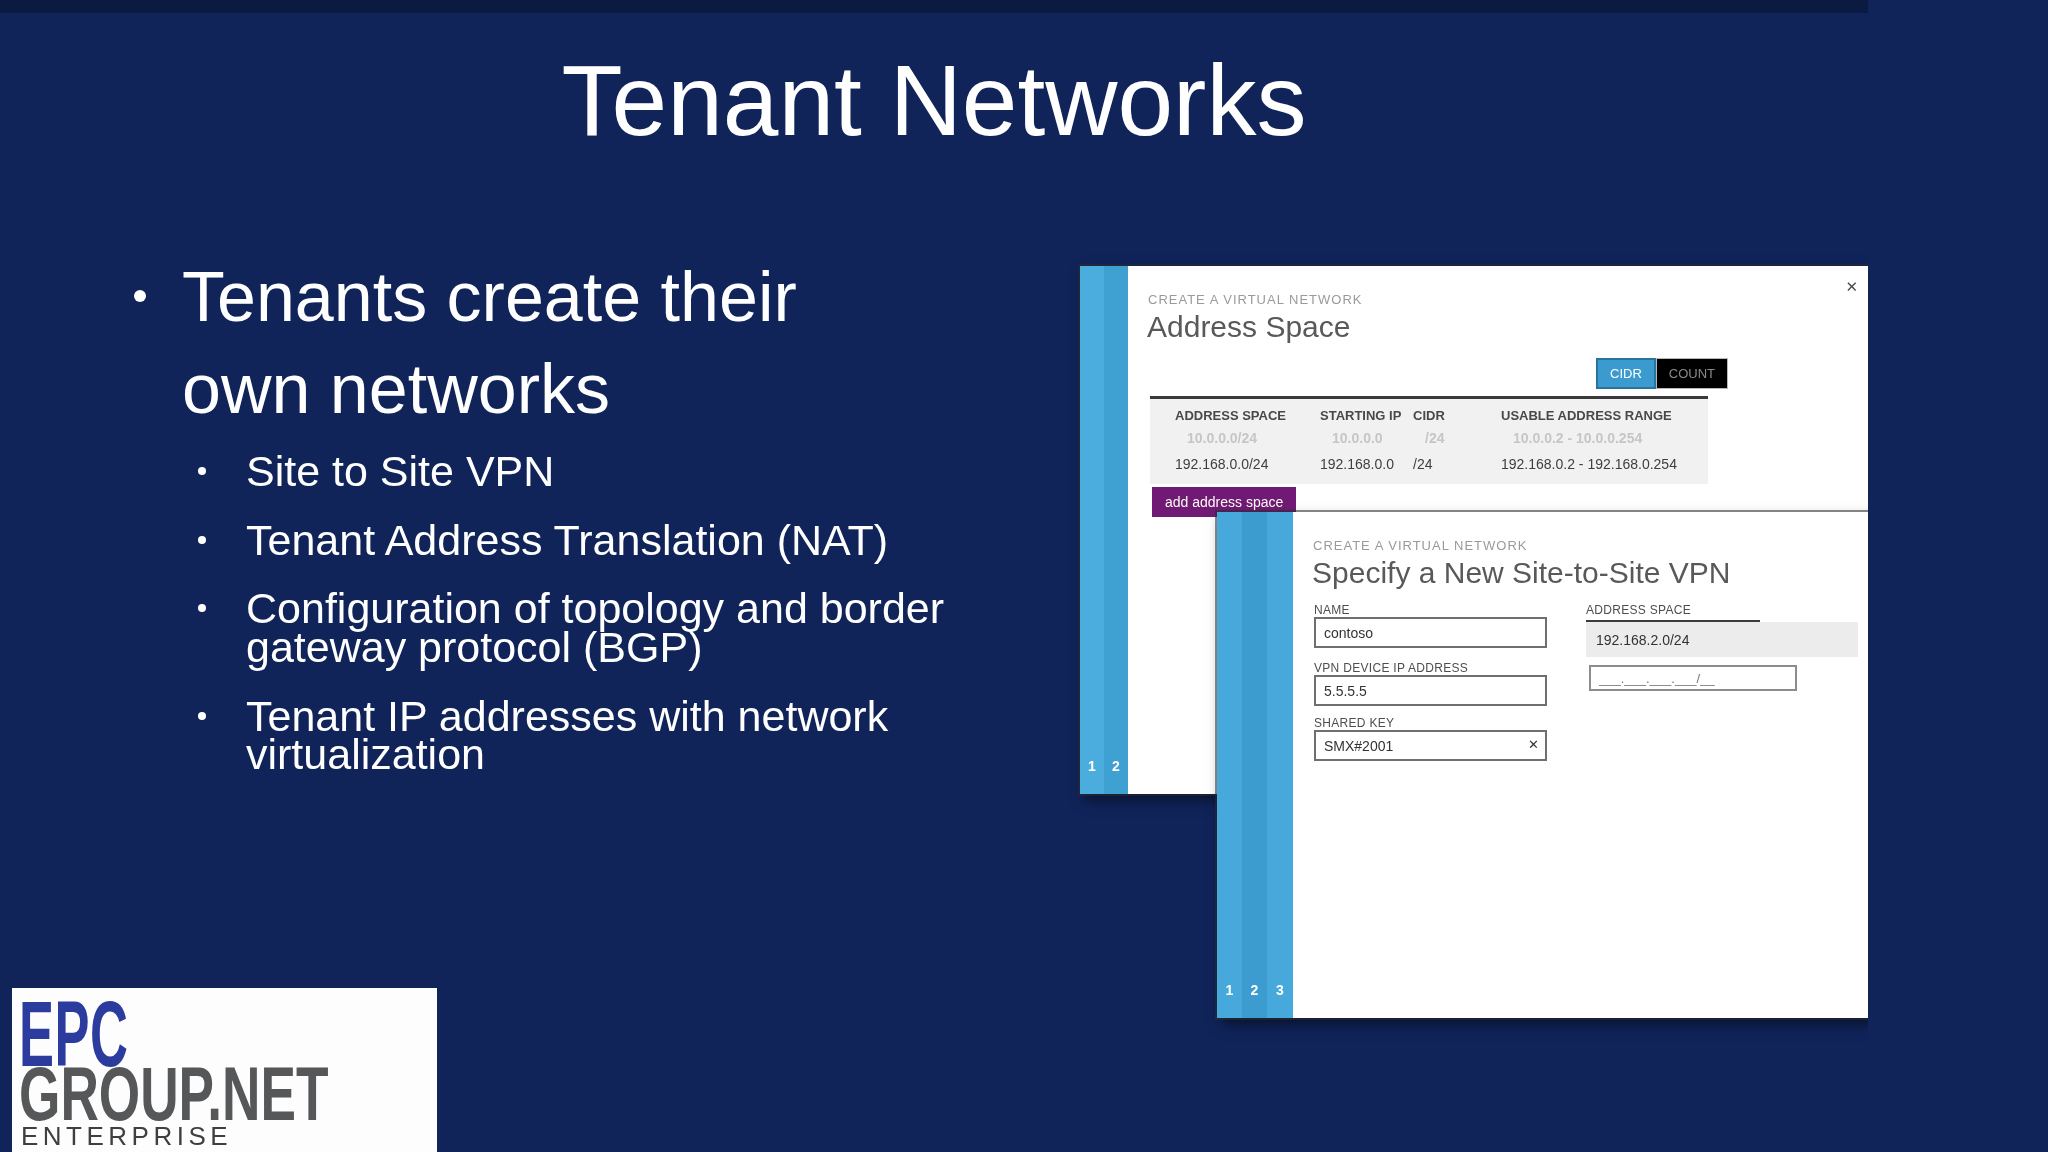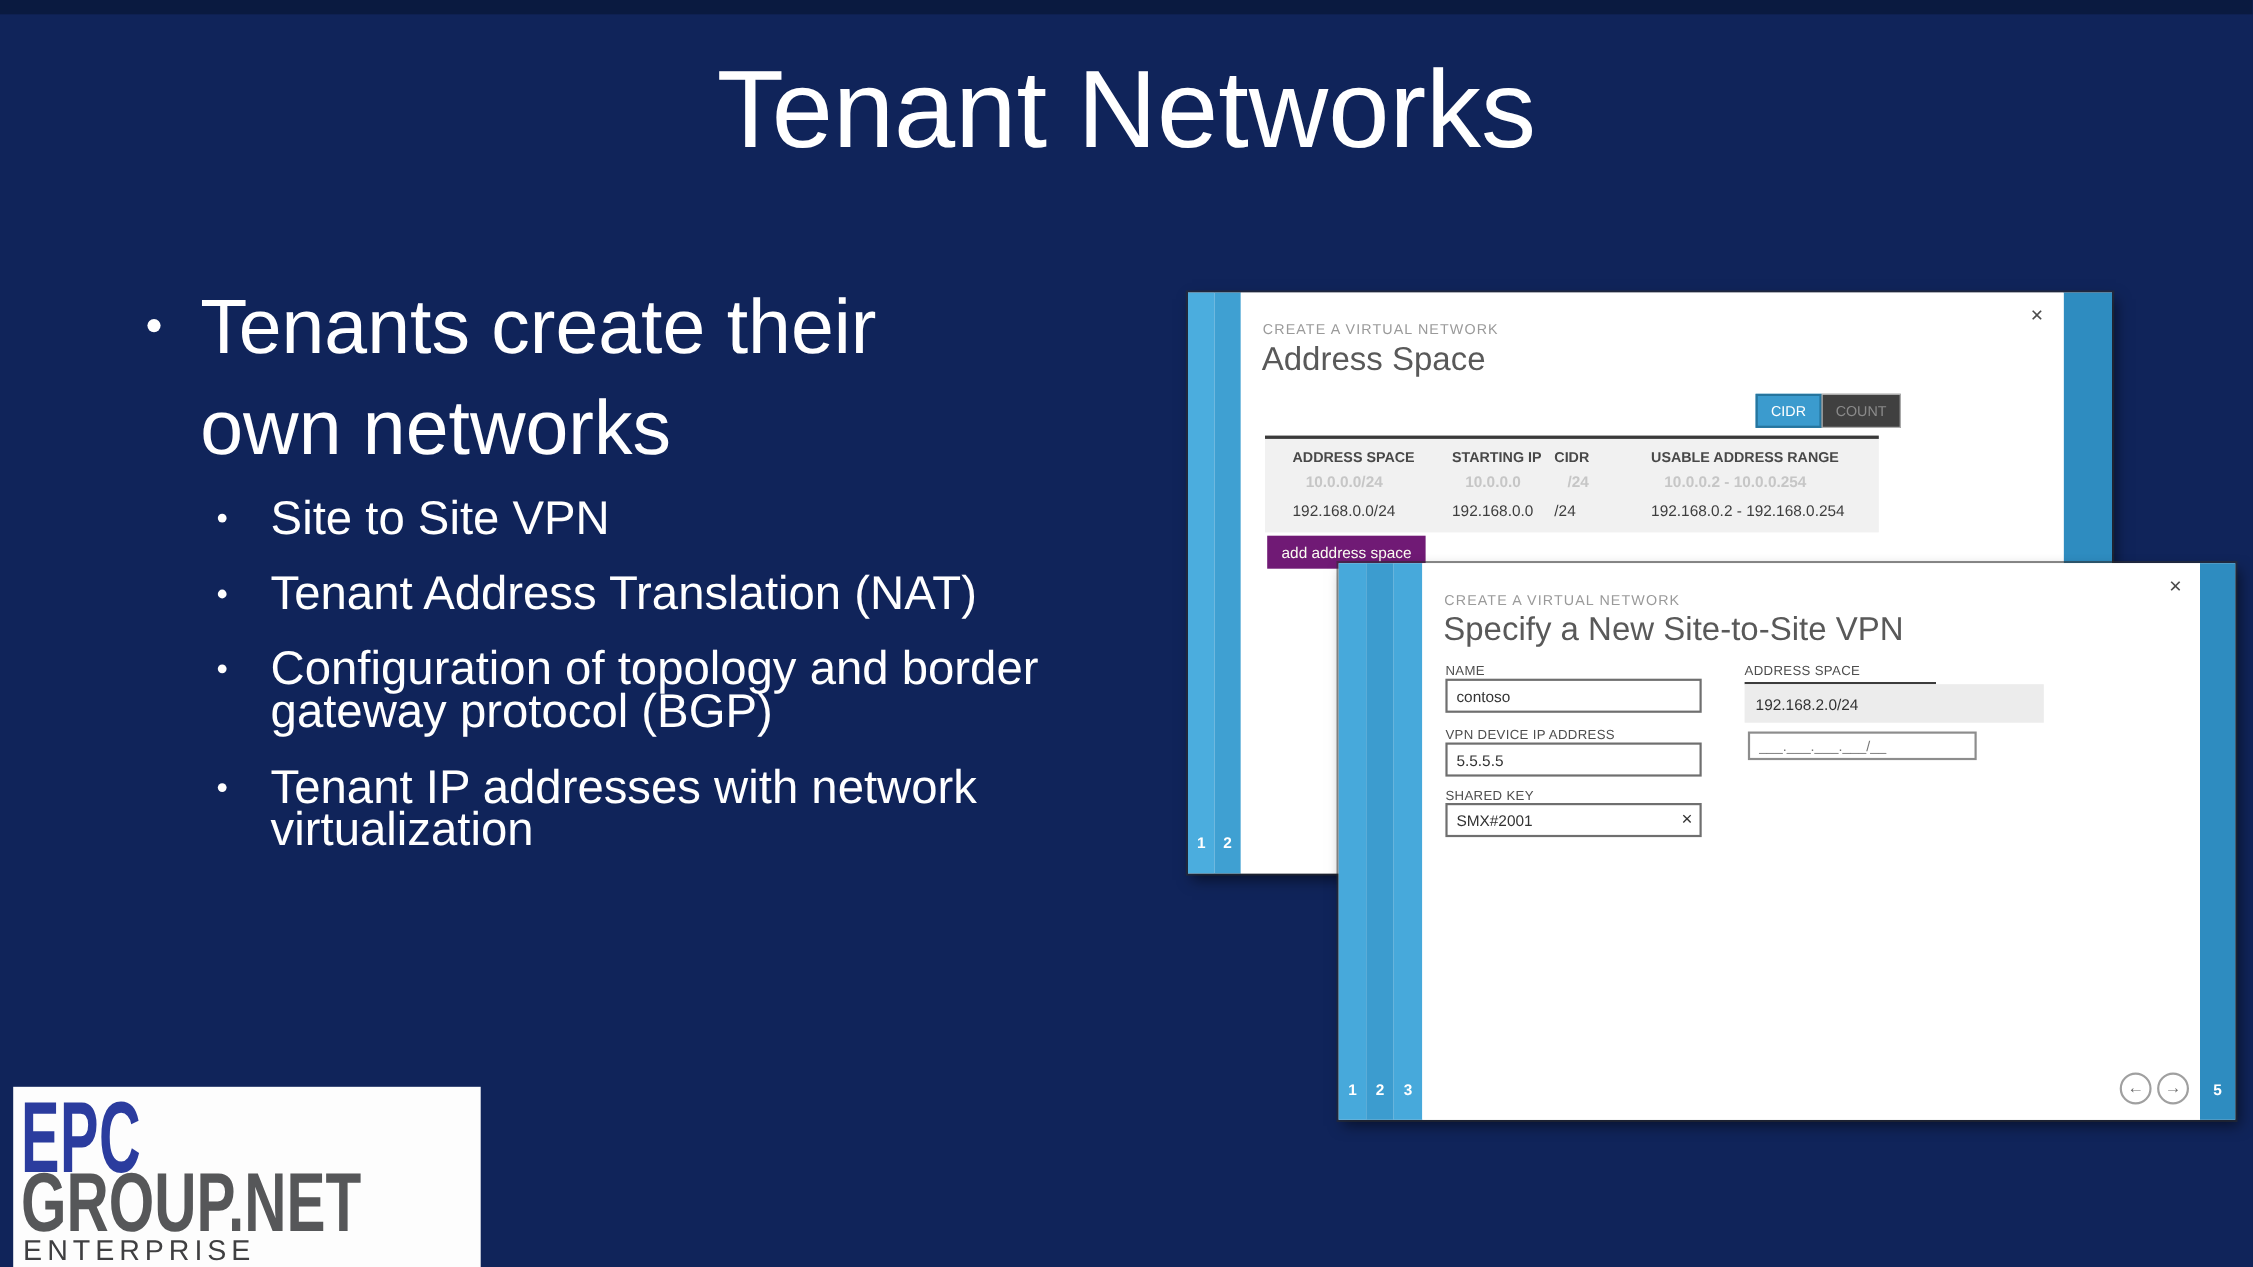--- a/index.html
+++ b/index.html
@@ -1,16 +1,16 @@
 <!DOCTYPE html>
 <html><head>
 <meta charset="utf-8">
 <style>
   html,body{margin:0;padding:0;background:#10245a;}
-  .slide{position:relative;width:2048px;height:1152px;background:#10245a;overflow:hidden;
+  .slide{position:relative;width:1868px;height:1152px;background:#10245a;overflow:hidden;
          font-family:"Liberation Sans","DejaVu Sans",sans-serif;}
   .top-band{position:absolute;top:0;left:0;right:0;height:13px;background:#0a1a40;}
 
   
   .title{position:absolute;top:40px;left:0;width:100%;text-align:center;color:#ffffff;
          font-size:100px;font-weight:400;letter-spacing:0;line-height:1.2;}
   .b1{position:absolute;display:flex;gap:36px;color:#ffffff;}
   .b1 .txt{font-size:70px;line-height:1.31;}
   .b1-first{left:134px;top:252px;width:770px;}
   .b1-second{left:134px;top:798px;width:780px;}
@@ -34,21 +34,21 @@
   
   #dlg1{left:1080px;top:266px;width:840px;height:528px;}
   #dlg1 .s1{width:24px;background:#4badde;}
   #dlg1 .s2{width:24px;background:#3fa0d2;}
   #dlg1 .sright{width:44px;background:#2e8cc0;}
   #dlg1 .close-x{right:18px;top:12px;}
   .toggle{position:absolute;left:468px;top:92px;display:flex;}
   .seg{height:31px;padding:0 12px;display:flex;align-items:center;justify-content:center;
        font-size:13px;box-sizing:border-box;}
   .seg.on{background:#3b9bce;color:#ffffff;border:2px solid #26759e;}
-  .seg.off{background:#404040;color:#8a8a8a;border:1px solid #b9b9b9;}
+  .seg.off{background:#000000;color:#8a8a8a;border:1px solid #b9b9b9;}
   .aspace-table{position:absolute;left:22px;top:130px;width:558px;background:#f1f1f1;
                 border-top:3px solid #3a3a3a;padding:6px 0 7px 0;}
   .trow{display:grid;grid-template-columns:145px 93px 88px auto;padding-left:25px;}
   .thead{font-size:13px;font-weight:bold;color:#484848;line-height:21px;}
   .trow.muted{color:#c6c6c6;font-size:14px;font-weight:600;line-height:25px;margin-left:12px;}
   .trow.dark{color:#3e3e3e;font-size:14px;font-weight:400;line-height:26px;}
   .add-btn{position:absolute;left:24px;top:221px;background:#701a75;color:#fbfdf2;
            border:none;font-size:14px;padding:7px 13px;font-family:inherit;}
 
   

